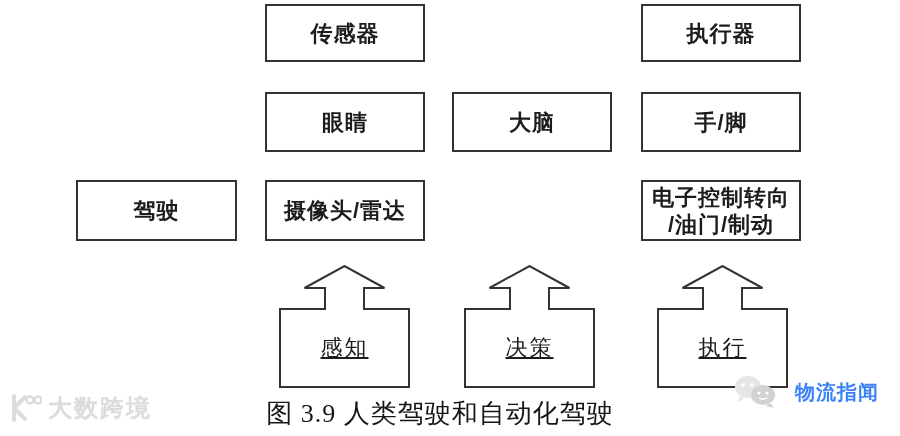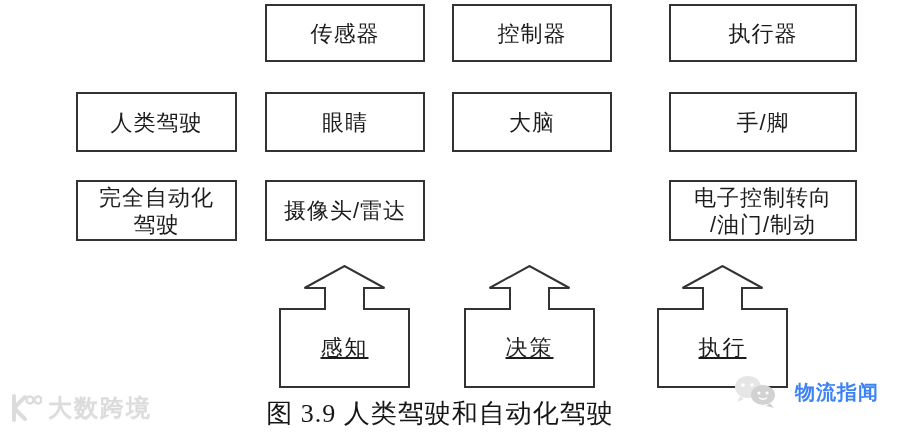--- a/index.html
+++ b/index.html
@@ -15,30 +15,30 @@
     position: absolute;
     box-sizing: border-box;
     border: 2px solid #333333;
     background: #ffffff;
     display: flex;
     flex-direction: column;
     align-items: center;
     justify-content: center;
     text-align: center;
     font-size: 22px;
-    font-weight: 400;
+    font-weight: 700;
     color: #1c1c1c;
     letter-spacing: 1px;
     line-height: 27px;
   }
   
   .c0 { left: 76px;  width: 161px; }
   .c1 { left: 265px; width: 160px; }
   .c2 { left: 452px; width: 160px; }
-  .c3 { left: 669px; width: 188px; }
+  .c3 { left: 641px; width: 160px; }
   .r1 { top: 4px;   height: 58px; }
   .r2 { top: 92px;  height: 60px; }
   .r3 { top: 180px; height: 61px; }
 
   .unit {
     position: absolute;
     top: 265px;
     width: 131px;
     height: 123px;
   }
@@ -84,42 +84,35 @@
   }
 </style>
 </head>
 <body>
 
 <div class="canvas">
 
   <div class="box c1 r1">
     <span>传感器</span>
   </div>
-  <div class="box c2 r1">
-    <span>控制器</span>
-  </div>
   <div class="box c3 r1">
     <span>执行器</span>
   </div>
 
-  <div class="box c0 r2">
-    <span>人类驾驶</span>
-  </div>
   <div class="box c1 r2">
     <span>眼睛</span>
   </div>
   <div class="box c3 r2">
     <span>手/脚</span>
   </div>
   <div class="box c2 r2">
     <span>大脑</span>
   </div>
 
   <div class="box c0 r3">
-    <span>完全自动化</span>
     <span>驾驶</span>
   </div>
   <div class="box c1 r3">
     <span>摄像头/雷达</span>
   </div>
   <div class="box c3 r3">
     <span>电子控制转向</span>
     <span>/油门/制动</span>
   </div>
 

